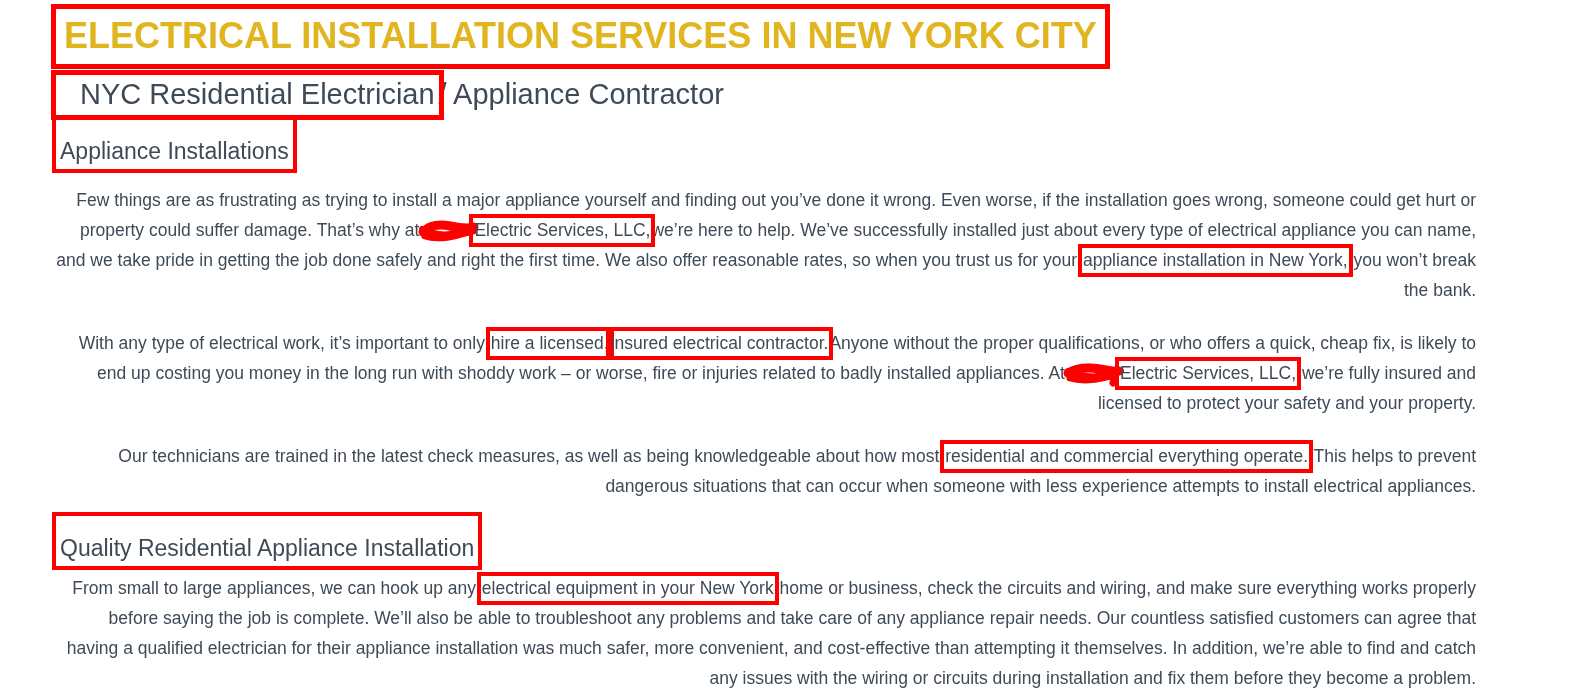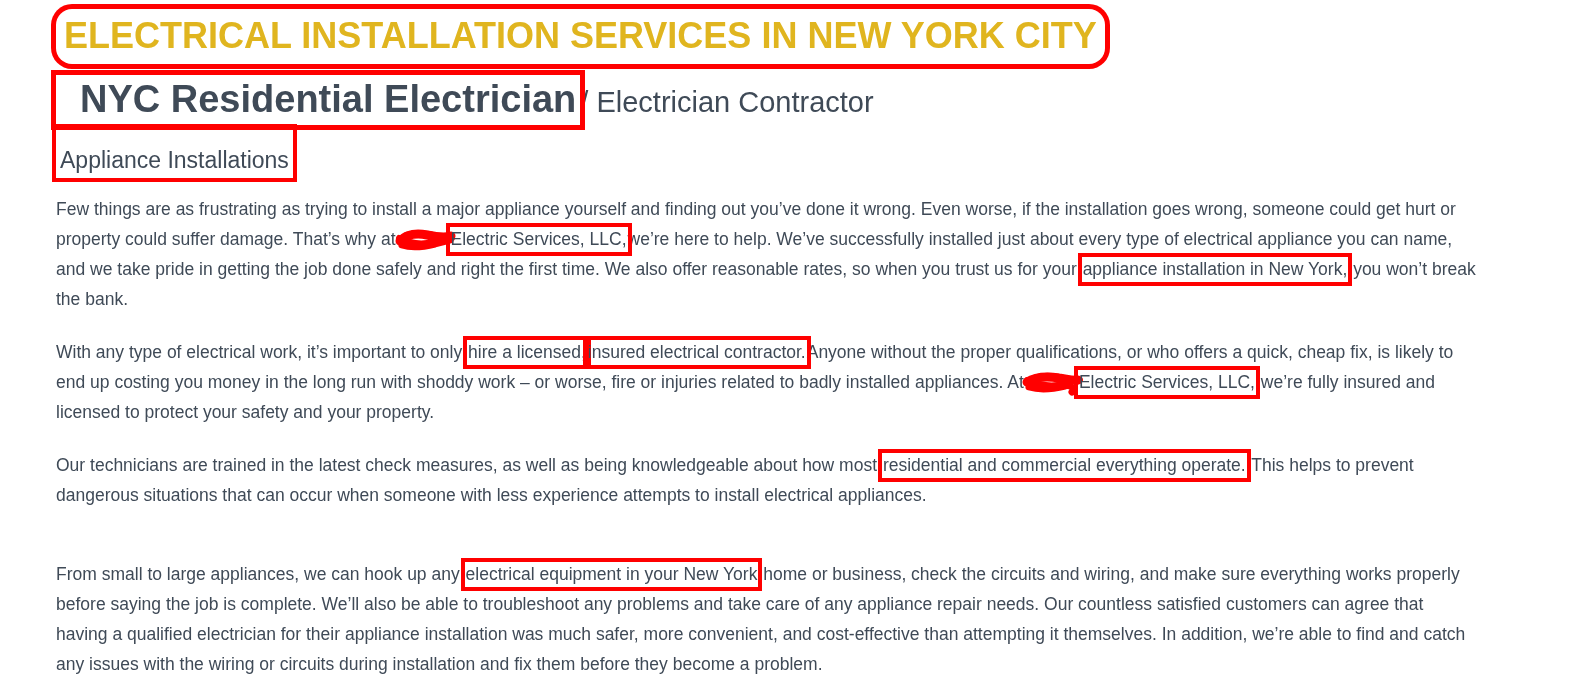--- a/index.html
+++ b/index.html
@@ -51,31 +51,30 @@
     margin: 0;
     padding: 18px 0 0 0;
     line-height: 1;
   }
   .title-text {
     font-size: 36px;
     font-weight: bold;
     color: #e0b51f;
     letter-spacing: 0px;
     white-space: nowrap;
-    border-radius: 16px;
   }
 
   .subtitle-wrap {
     margin: 0;
     padding: 26px 0 0 0;
     line-height: 1;
   }
   .subtitle-text {
-    font-size: 38px;
-    font-weight: bold;
+    font-size: 29px;
+    font-weight: normal;
     color: #3f4a57;
     white-space: nowrap;
     padding-left: 24px;
   }
   .subtitle-rest {
     font-size: 29px;
     color: #3f4a57;
   }
 
   .h3-wrap {
@@ -90,21 +89,21 @@
     color: #3f4a57;
     white-space: nowrap;
   }
 
   p.body {
     margin: 0;
     font-size: 17.5px;
     line-height: 30px;
     color: #3f4a57;
     max-width: 1420px;
-    text-align: left;
+    text-align: right;
   }
   p.p1 { padding-top: 22px; }
   p.p2 { padding-top: 23px; }
   p.p3 { padding-top: 23px; }
   p.p4 { padding-top: 13px; }
 
   .gap-h3-2 { height: 36px; }
 
   
   .scribble {
@@ -125,21 +124,21 @@
 </head>
 <body>
 
 <div class="page">
 
   <div class="title-wrap">
     <span class="title-text ann ann-title">ELECTRICAL INSTALLATION SERVICES IN NEW YORK CITY</span>
   </div>
 
   <div class="subtitle-wrap">
-    <span class="subtitle-text ann ann-h2">NYC Residential Electrician</span><span class="subtitle-rest">/ Electrician Contractor</span>
+    <span class="subtitle-text ann ann-h2">NYC Residential Electrician</span><span class="subtitle-rest">/ Appliance Contractor</span>
   </div>
 
   <div class="h3-wrap first">
     <span class="h3-text ann ann-h3">Appliance Installations</span>
   </div>
 
   <p class="body p1"><span>Few things are as frustrating as trying to install a major appliance yourself and finding out you’ve done it wrong. Even worse, if the installation goes wrong, someone could get hurt or property could suffer damage. That’s why at</span><span class="scribble"><svg width="58" height="26" viewBox="0 0 58 26" fill="none" xmlns="http://www.w3.org/2000/svg">
         <path d="M3 15 C 10 8, 20 7, 30 9 C 40 11, 48 12, 54 10" stroke="#ff0000" stroke-width="9" stroke-linecap="round"></path>
         <path d="M5 19 C 14 22, 26 21, 38 18 C 45 16, 50 15, 53 14" stroke="#ff0000" stroke-width="7" stroke-linecap="round"></path>
         <path d="M2 12 C 12 17, 24 19, 36 16 C 44 14, 50 12, 55 12" stroke="#ff0000" stroke-width="6" stroke-linecap="round"></path>
@@ -150,16 +149,19 @@
         <path d="M2 13 C 10 8, 22 7, 34 9 C 42 10, 48 12, 53 11" stroke="#ff0000" stroke-width="9" stroke-linecap="round"></path>
         <path d="M4 18 C 14 21, 28 20, 40 17 C 46 15, 50 20, 47 23" stroke="#ff0000" stroke-width="7" stroke-linecap="round"></path>
         <path d="M2 11 C 14 16, 26 18, 38 15 C 45 13, 50 11, 55 11" stroke="#ff0000" stroke-width="6" stroke-linecap="round"></path>
         <path d="M10 8 C 20 5, 32 6, 44 10" stroke="#ff0000" stroke-width="5" stroke-linecap="round"></path>
       </svg></span><span class="ann">Electric Services, LLC,</span> <span>we’re fully insured and licensed to protect your safety and your property.</span></p>
 
   <p class="body p3"><span>Our technicians are trained in the latest check measures, as well as being knowledgeable about how most</span> <span class="ann">residential and commercial everything operate.</span> <span>This helps to prevent dangerous situations that can occur when someone with less experience attempts to install electrical appliances.</span></p>
 
   <div class="gap-h3-2"></div>
 
+  <div class="h3-wrap second">
+    <span class="h3-text ann ann-h3">Quality Residential Appliance Installation</span>
+  </div>
 
   <p class="body p4"><span>From small to large appliances, we can hook up any</span> <span class="ann">electrical equipment in your New York</span> <span>home or business, check the circuits and wiring, and make sure everything works properly before saying the job is complete. We’ll also be able to troubleshoot any problems and take care of any appliance repair needs. Our countless satisfied customers can agree that having a qualified electrician for their appliance installation was much safer, more convenient, and cost-effective than attempting it themselves. In addition, we’re able to find and catch any issues with the wiring or circuits during installation and fix them before they become a problem.</span></p>
 
 </div>
 
 </body></html>

